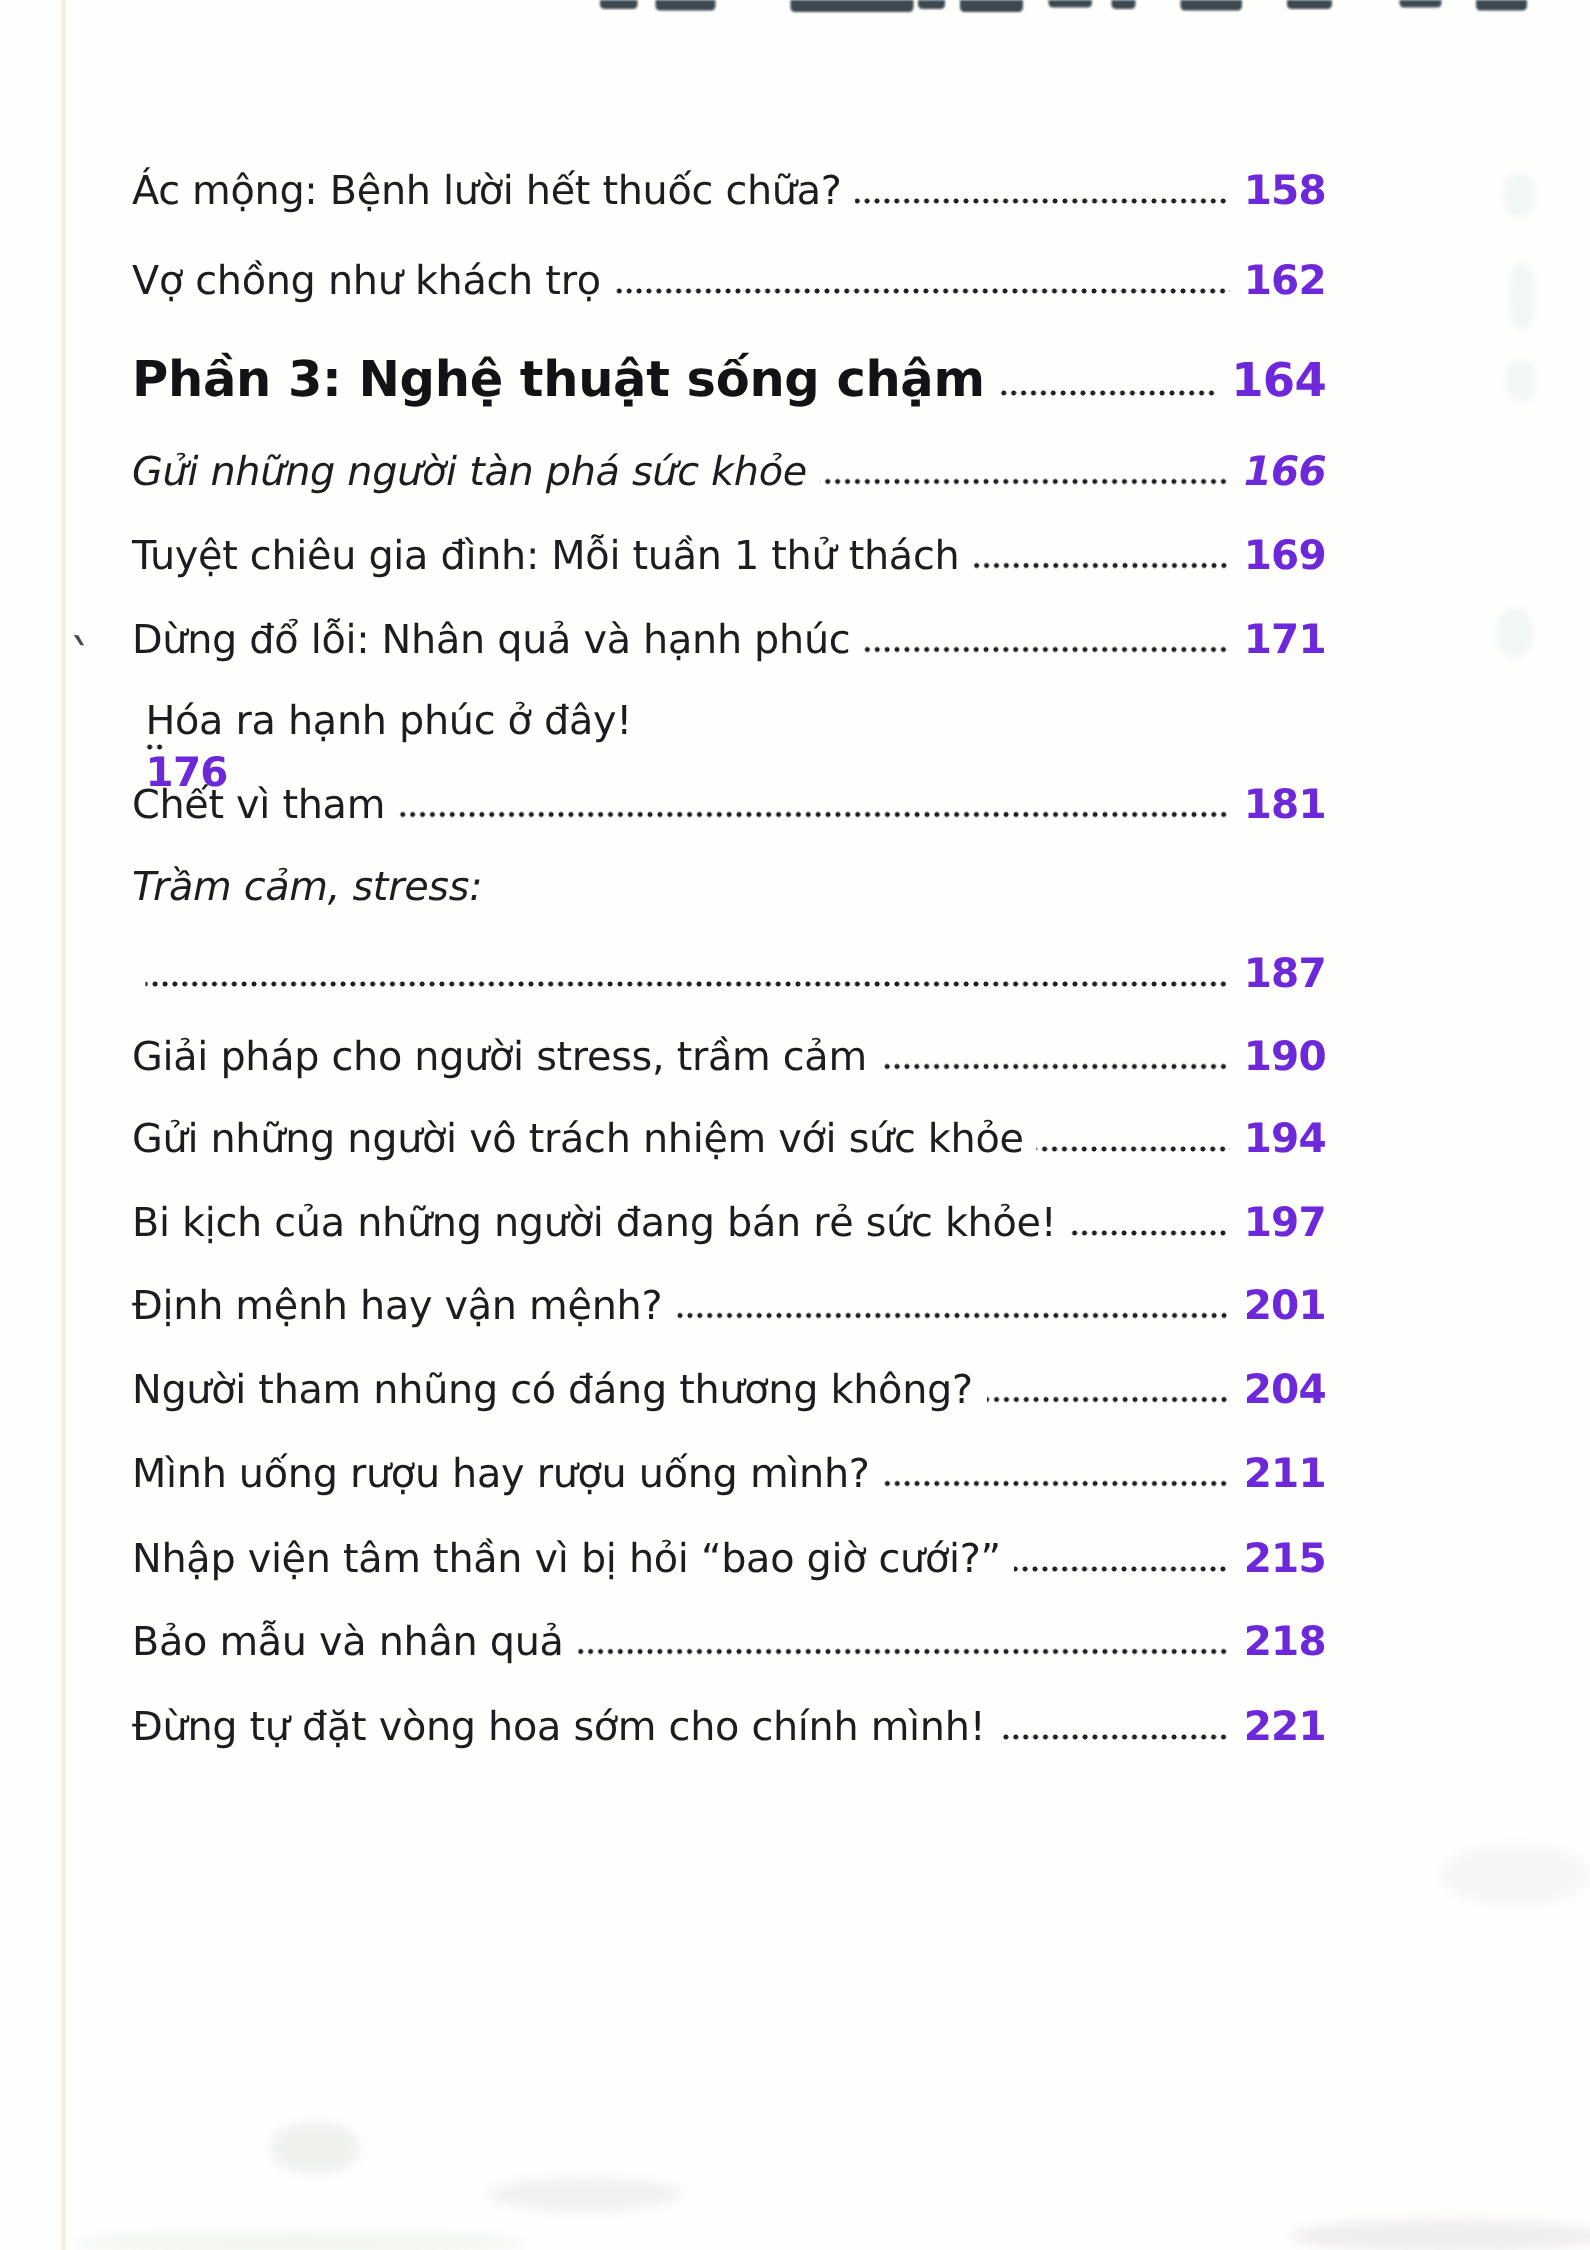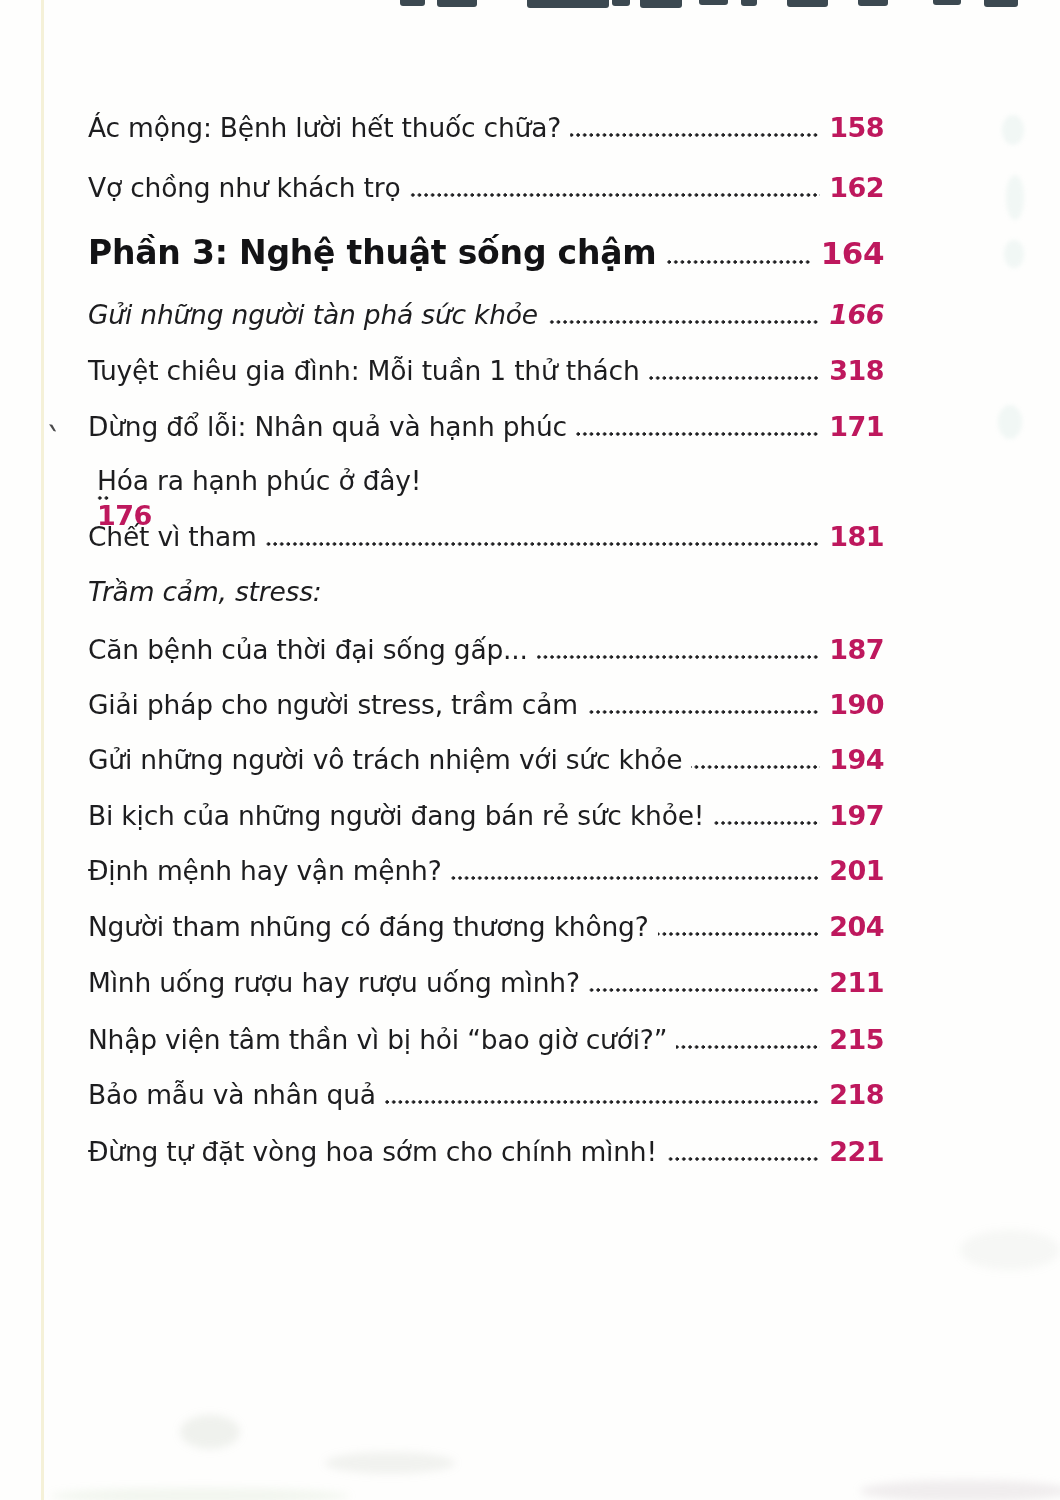--- a/index.html
+++ b/index.html
@@ -40,21 +40,21 @@
     background-size:6.6px 4px;
     background-repeat:repeat-x;
     background-position:right bottom;
     min-width:14px;
   }
   .toc-row .pagenum{
     flex:0 0 auto;
     font-weight:bold;
     font-size:27px;
     letter-spacing:-0.5px;
-    color:#be185d;
+    color:#6d28d9;
   }
   .toc-row.section{
     font-size:33px;
     font-weight:bold;
     letter-spacing:-0.4px;
     color:#131315;
   }
   .toc-row.section .pagenum{
     font-size:31px;
   }
@@ -150,21 +150,21 @@
 
   <div class="toc-row" style="top:299px;font-style:italic;">
     <span class="title">Gửi những người tàn phá sức khỏe</span>
     <span class="leader"></span>
     <span class="pagenum">166</span>
   </div>
 
   <div class="toc-row" style="top:355px;">
     <span class="title">Tuyệt chiêu gia đình: Mỗi tuần 1 thử thách</span>
     <span class="leader"></span>
-    <span class="pagenum">318</span>
+    <span class="pagenum">169</span>
   </div>
 
   <div class="toc-row" style="top:411px;">
     <span class="title">Dừng đổ lỗi: Nhân quả và hạnh phúc</span>
     <span class="leader"></span>
     <span class="pagenum">171</span>
   </div>
 
   <div class="toc-row" style="top:466px;flex-direction:column;">
     <span class="title">Hóa ra hạnh phúc ở đây!</span>
@@ -177,21 +177,20 @@
     <span class="leader"></span>
     <span class="pagenum">181</span>
   </div>
 
   <div class="toc-row noleader" style="top:577px;font-style:italic;">
     <span class="title">Trầm cảm, stress:</span>
 
   </div>
 
   <div class="toc-row" style="top:634px;">
-    <span class="title">Căn bệnh của thời đại sống gấp...</span>
     <span class="leader"></span>
     <span class="pagenum">187</span>
   </div>
 
   <div class="toc-row" style="top:689px;">
     <span class="title">Giải pháp cho người stress, trầm cảm</span>
     <span class="leader"></span>
     <span class="pagenum">190</span>
   </div>
 

